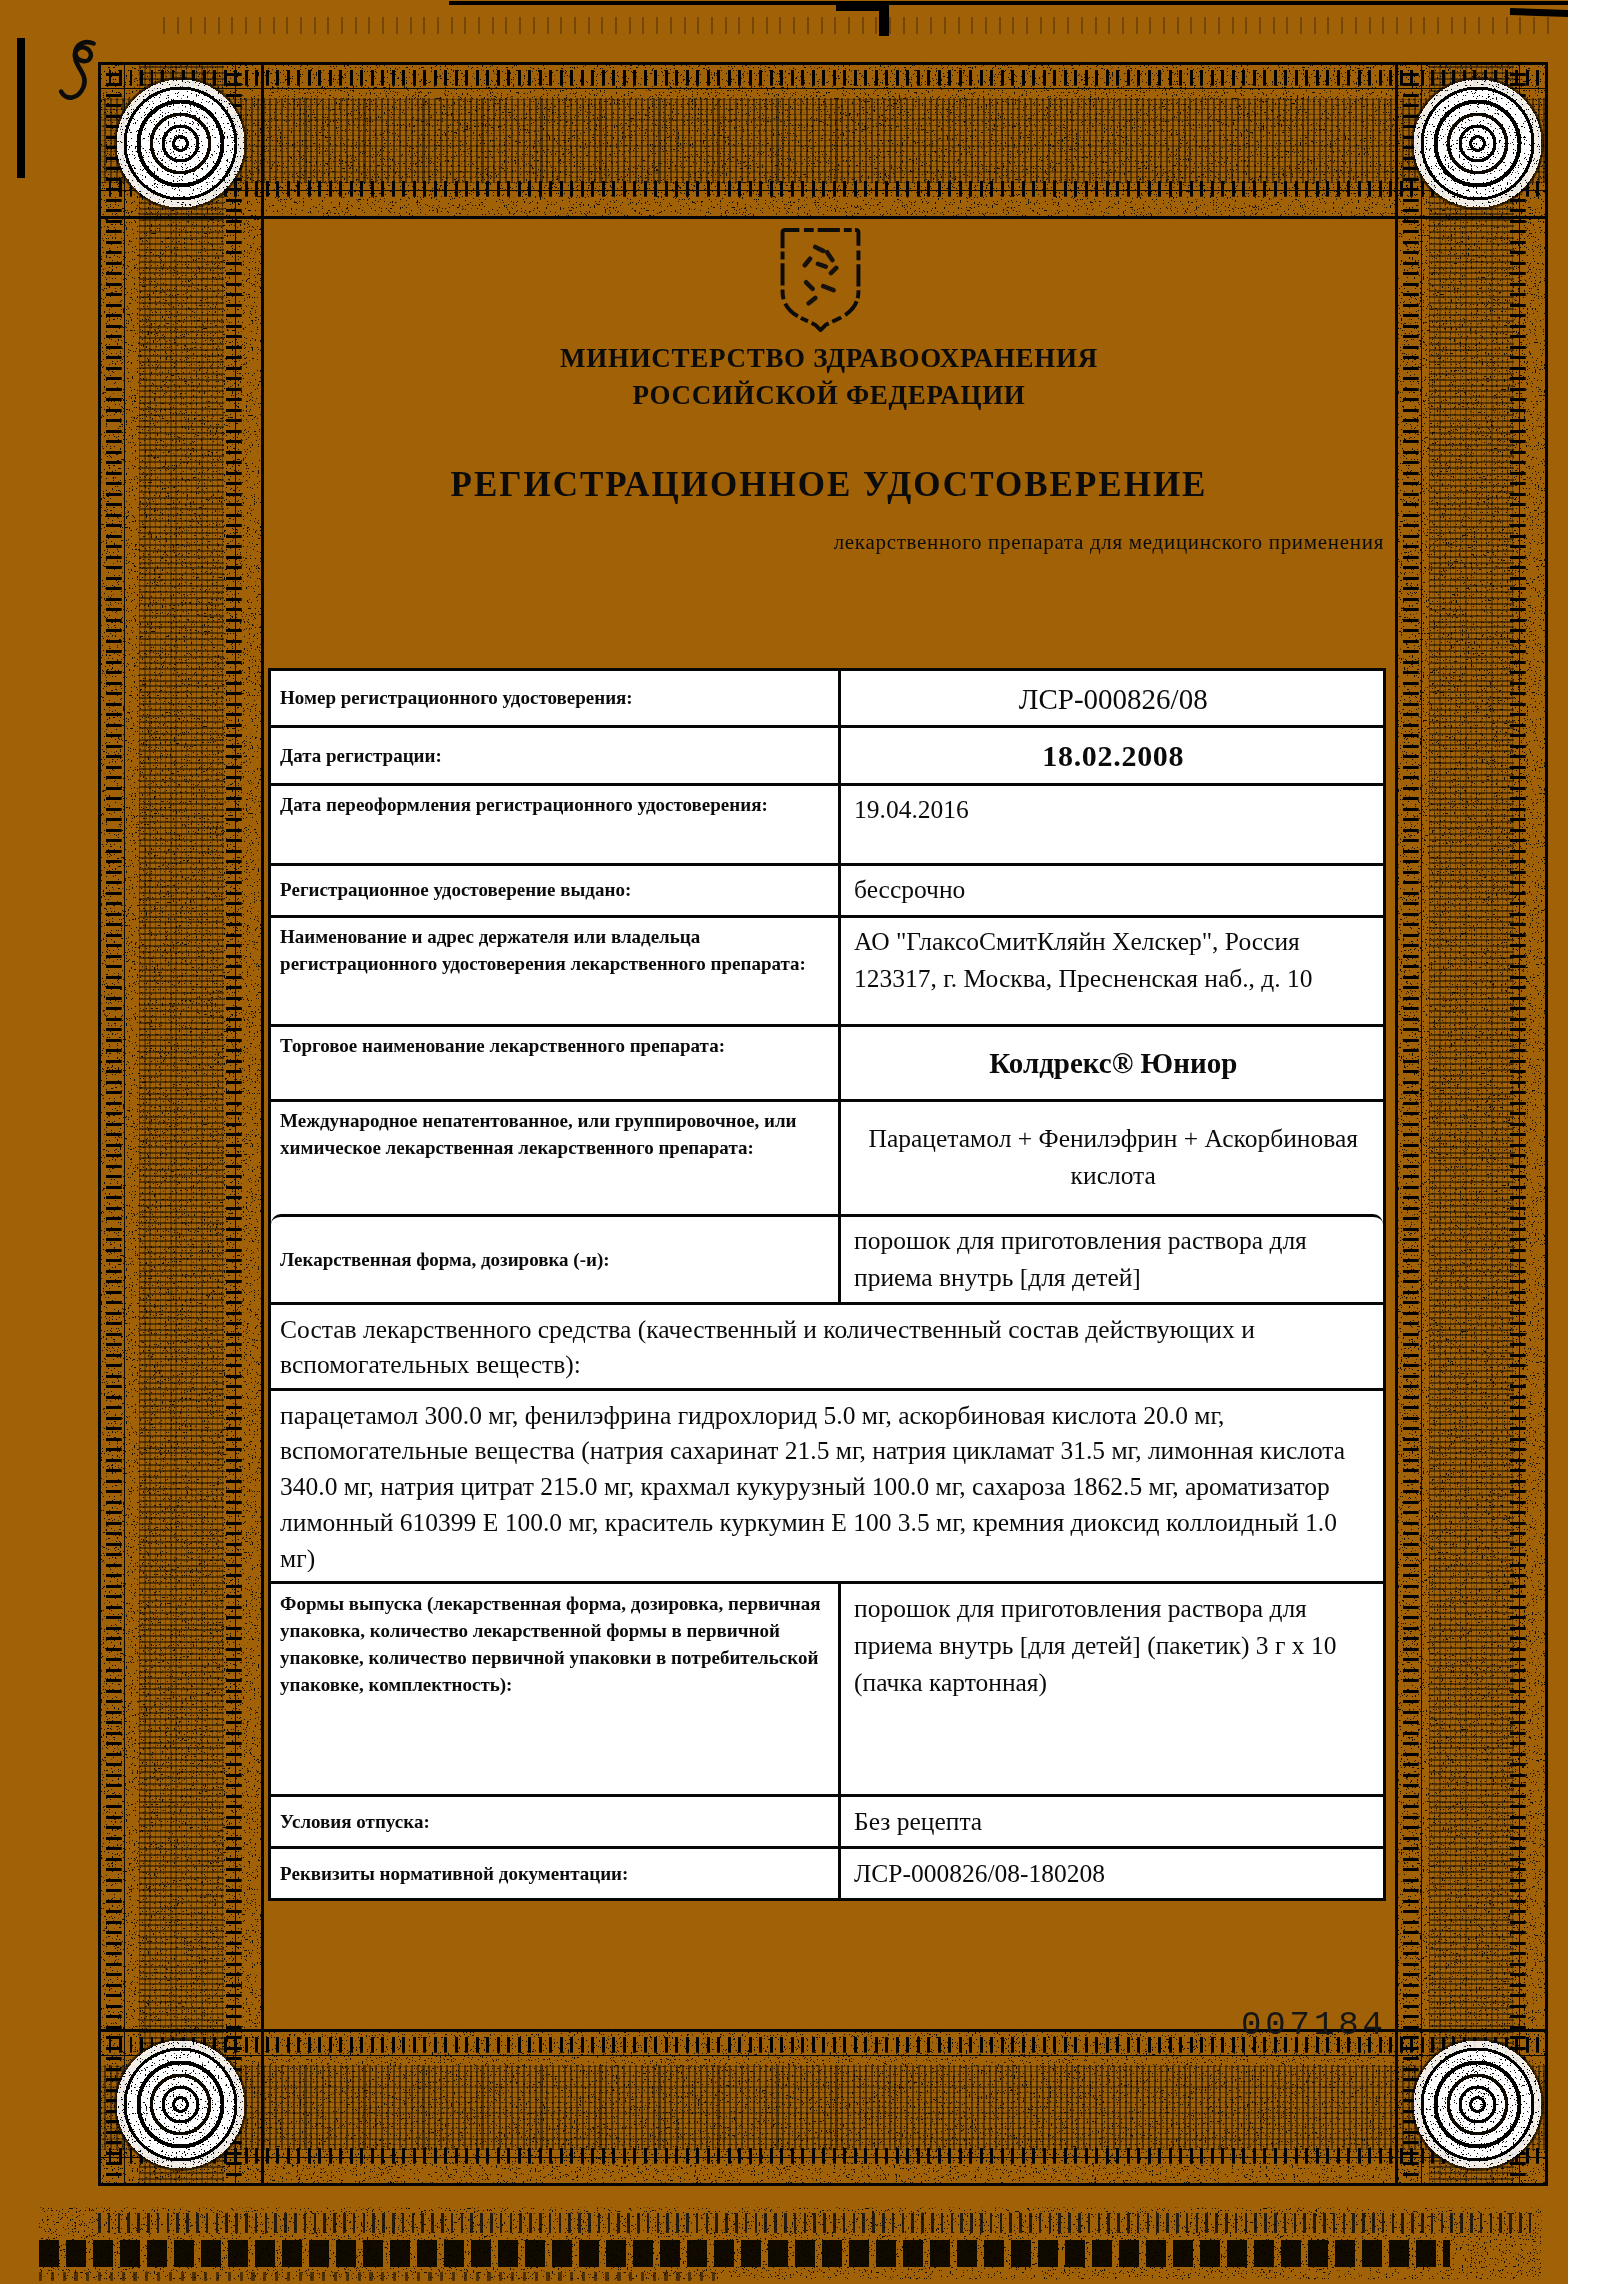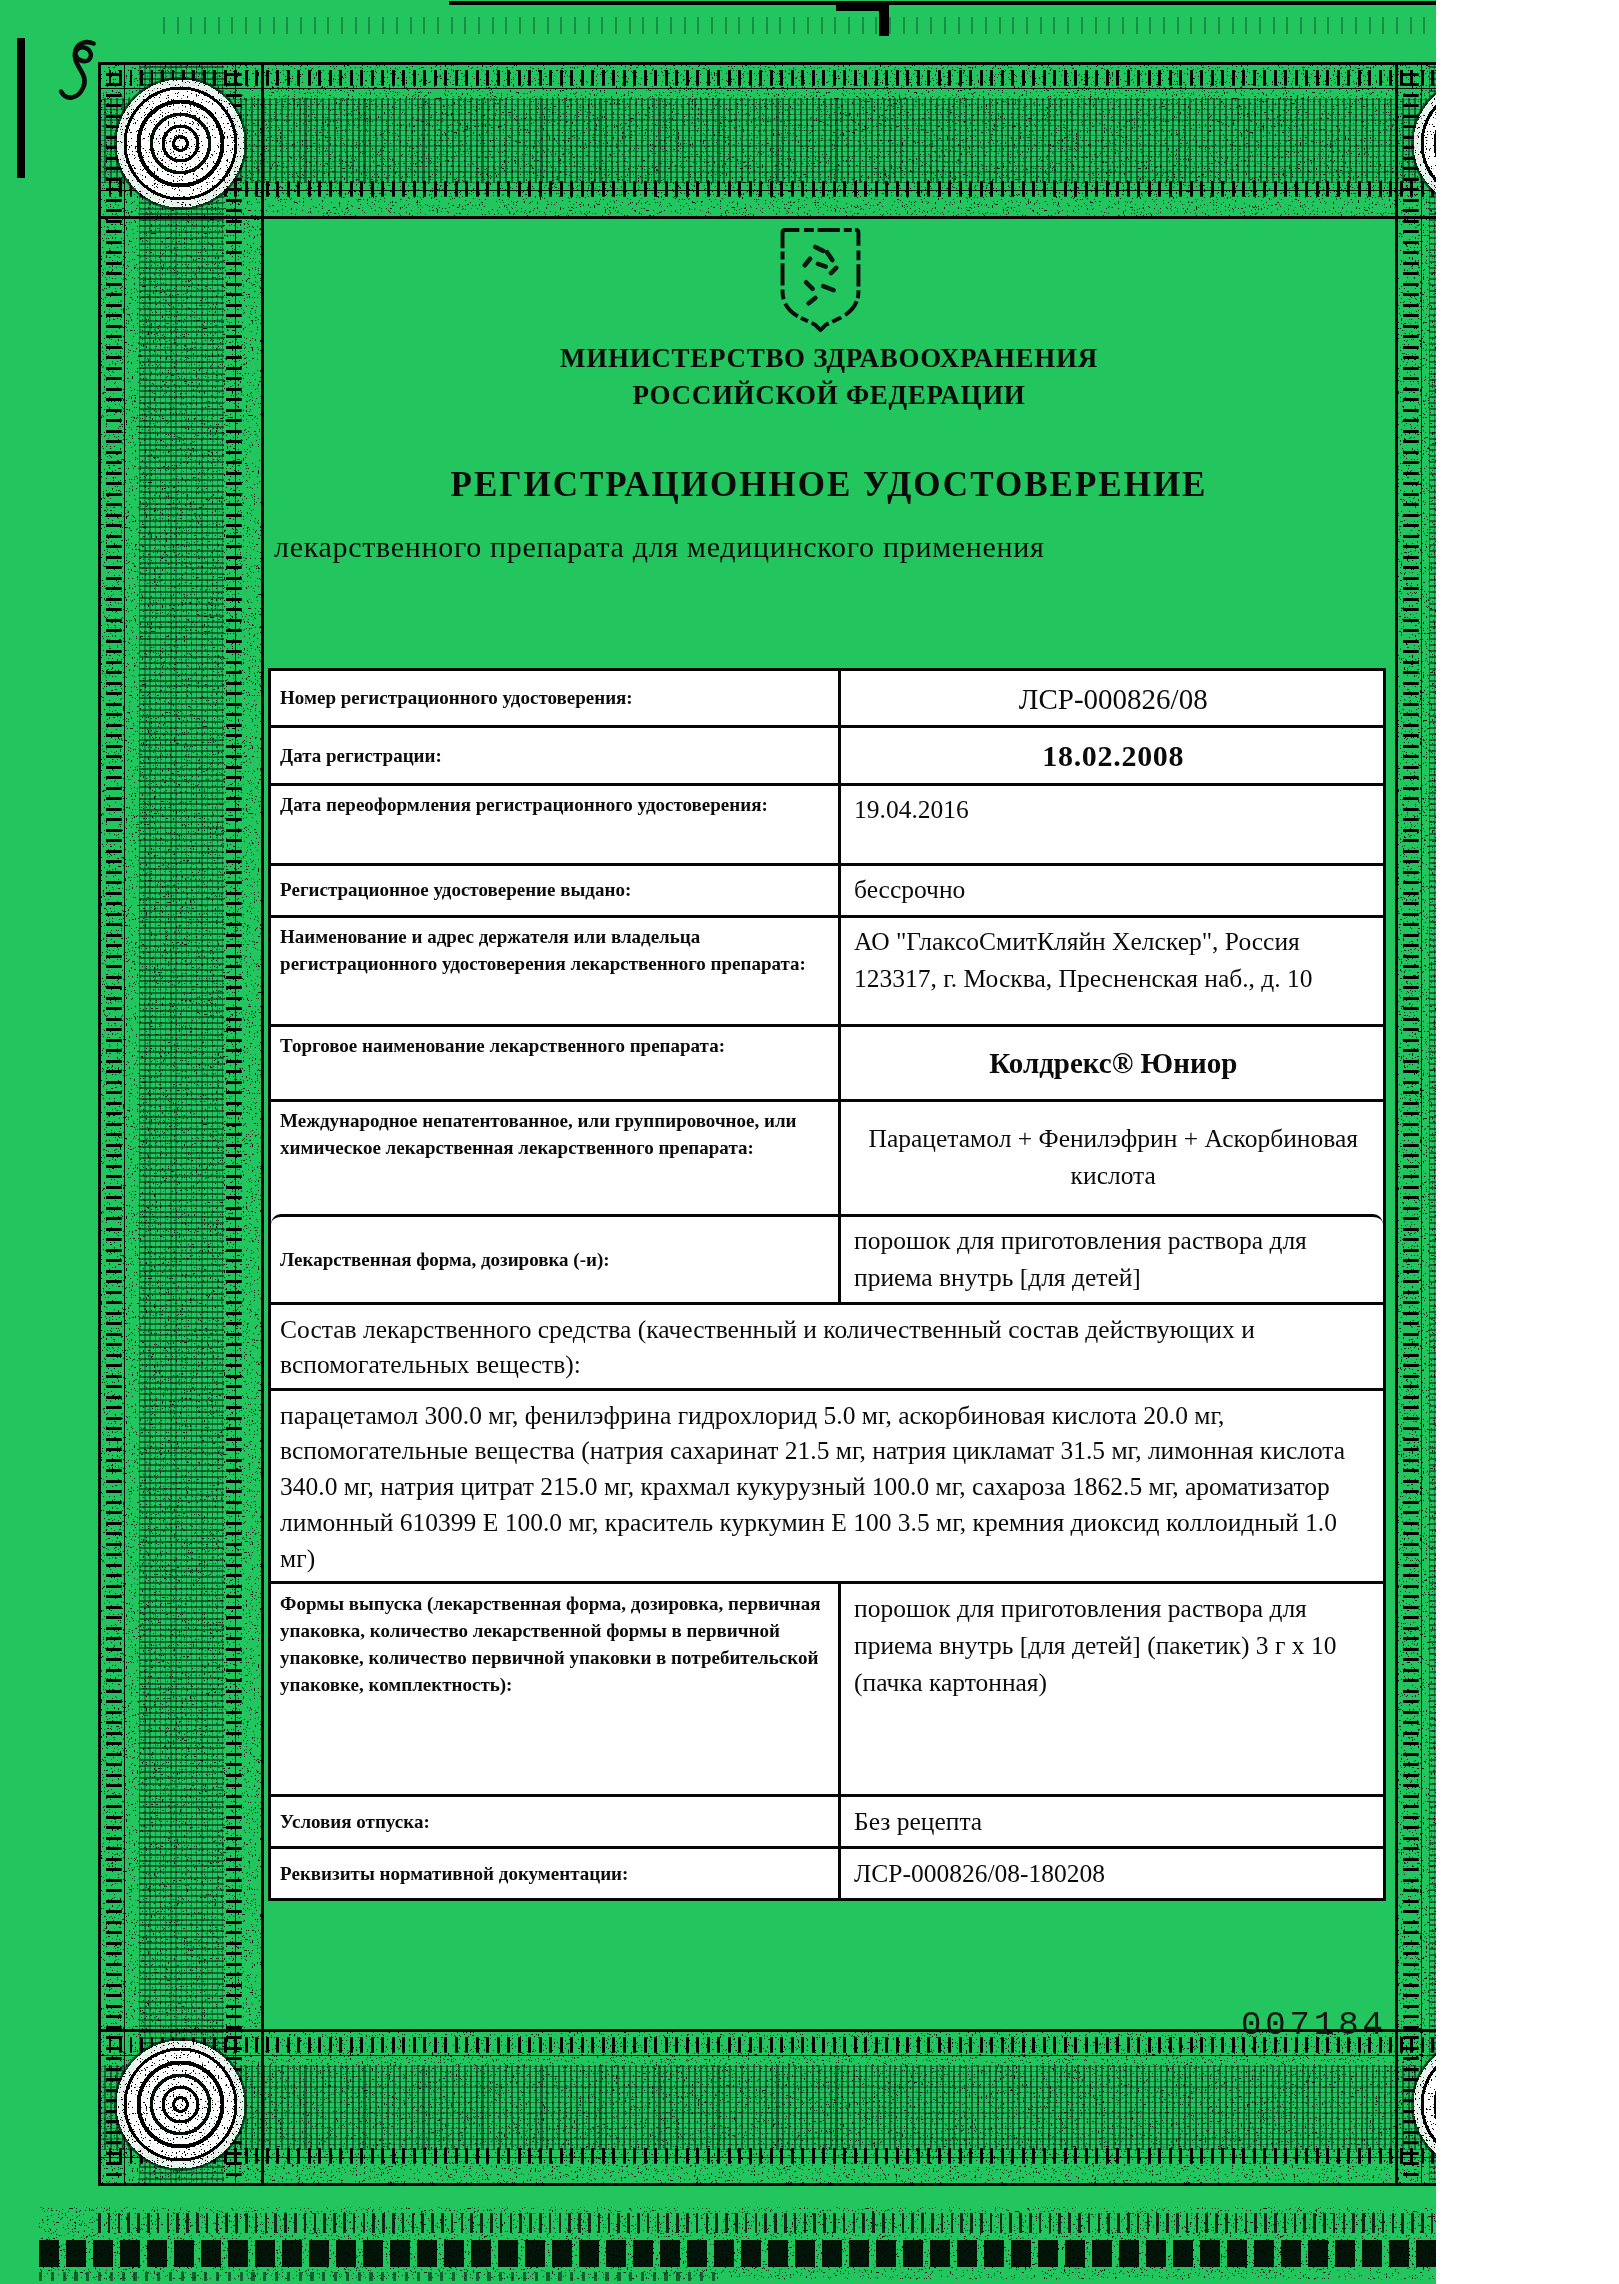--- a/index.html
+++ b/index.html
@@ -1,17 +1,17 @@
 <!DOCTYPE html>
 <html style="font-size:10.5px"><head>
 <meta charset="utf-8">
 <style>
   html,body{margin:0;padding:0;background:#fff;}
   .page{
-    position:relative;width:1436px;height:2284px;overflow:hidden;background:#22c55e;
+    position:relative;width:1568px;height:2284px;overflow:hidden;background:#a16207;
     font-family:"Liberation Serif","DejaVu Serif",serif;color:#0b0b0b;
   }
   
   .artifact{position:absolute;background:#000;}
   .artifact-top-line{left:449px;top:1.3px;width:1169px;height:3.9px;}
   .artifact-top-hook{left:836px;top:3.9px;width:43px;height:25px;background:none;
     border-top:7.8px solid #000;border-right:10.5px solid #000;}
   .artifact-topright-dash{left:1510px;top:9.1px;width:63px;height:6.5px;transform:rotate(2deg);}
   .artifact-left-bar{left:17px;top:38px;width:7.8px;height:140px;}
   .handwritten{position:absolute;left:52px;top:37px;z-index:5;}
@@ -65,22 +65,22 @@
   .top-ticks{position:absolute;left:163px;top:17px;width:1391px;height:17px;opacity:.28;
     background:repeating-linear-gradient(90deg,#000 0 2px,transparent 2px 13.7px);}
   .noise-svg{position:absolute;left:0;top:0;z-index:3;pointer-events:none;}
   
   .content{position:absolute;z-index:4;}
   .emblem{left:776px;top:226px;}
   .ministry{left:274px;top:340px;width:1110px;text-align:center;
     font-size:27px;font-weight:700;letter-spacing:0.7px;line-height:1.38;}
   .doc-title{left:274px;top:465px;width:1110px;text-align:center;
     font-size:35px;font-weight:700;letter-spacing:2px;}
-  .doc-subtitle{left:274px;top:530px;width:1110px;text-align:left;
-    font-size:30px;letter-spacing:0.7px;}
+  .doc-subtitle{left:274px;top:530px;width:1110px;text-align:right;
+    font-size:21px;letter-spacing:0.7px;}
   
   .reg-table{left:268px;top:668px;width:1112px;border:3.3px solid #060606;background:#fff;}
   .row{display:flex;border-top:3.3px solid #060606;}
   .row:first-child{border-top:0;}
   .cl{width:570px;box-sizing:border-box;border-right:3.3px solid #060606;
     padding:6.5px 10.5px 5.2px 9.1px;font-weight:700;font-size:19px;line-height:1.42;}
   .cv{flex:1;box-sizing:border-box;padding:6.5px 10.5px 5.2px 13px;font-size:25.5px;line-height:1.45;}
   .row.full .cf{width:100%;box-sizing:border-box;padding:6.5px 11.8px 5.2px 9.1px;
     font-size:25.5px;line-height:1.40;}
   .row.full .cf.bold{font-weight:400;}

